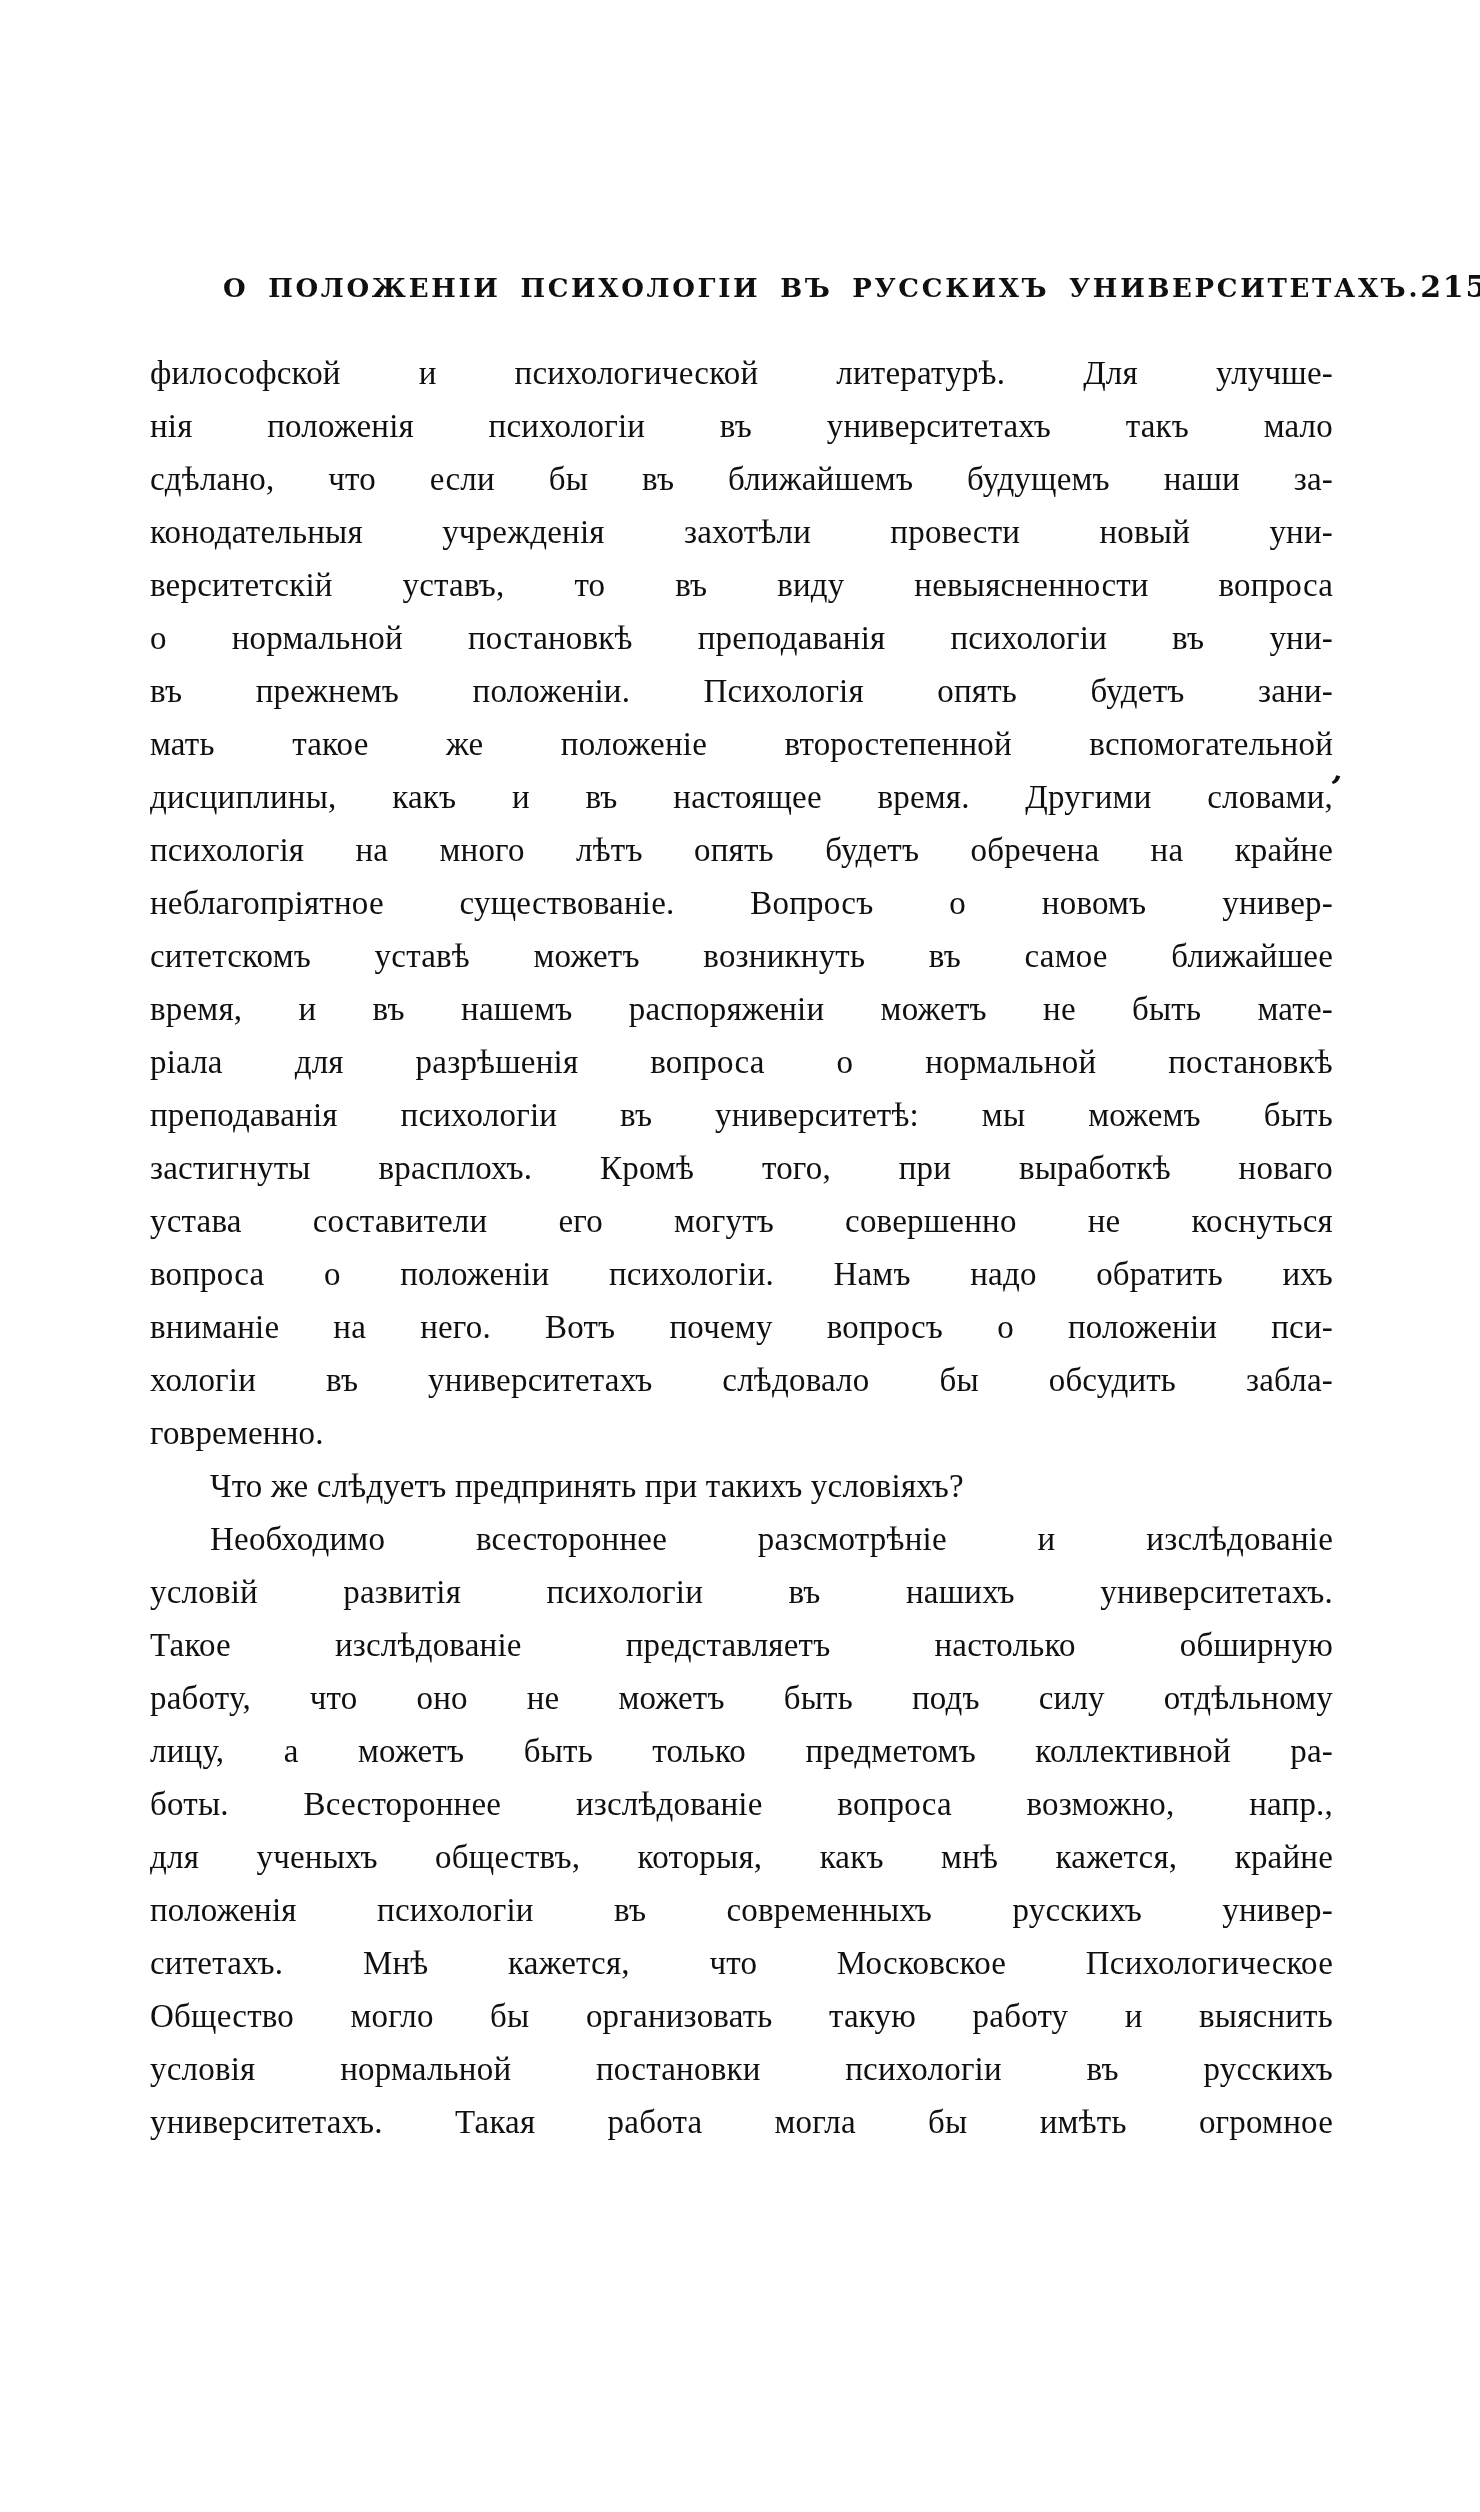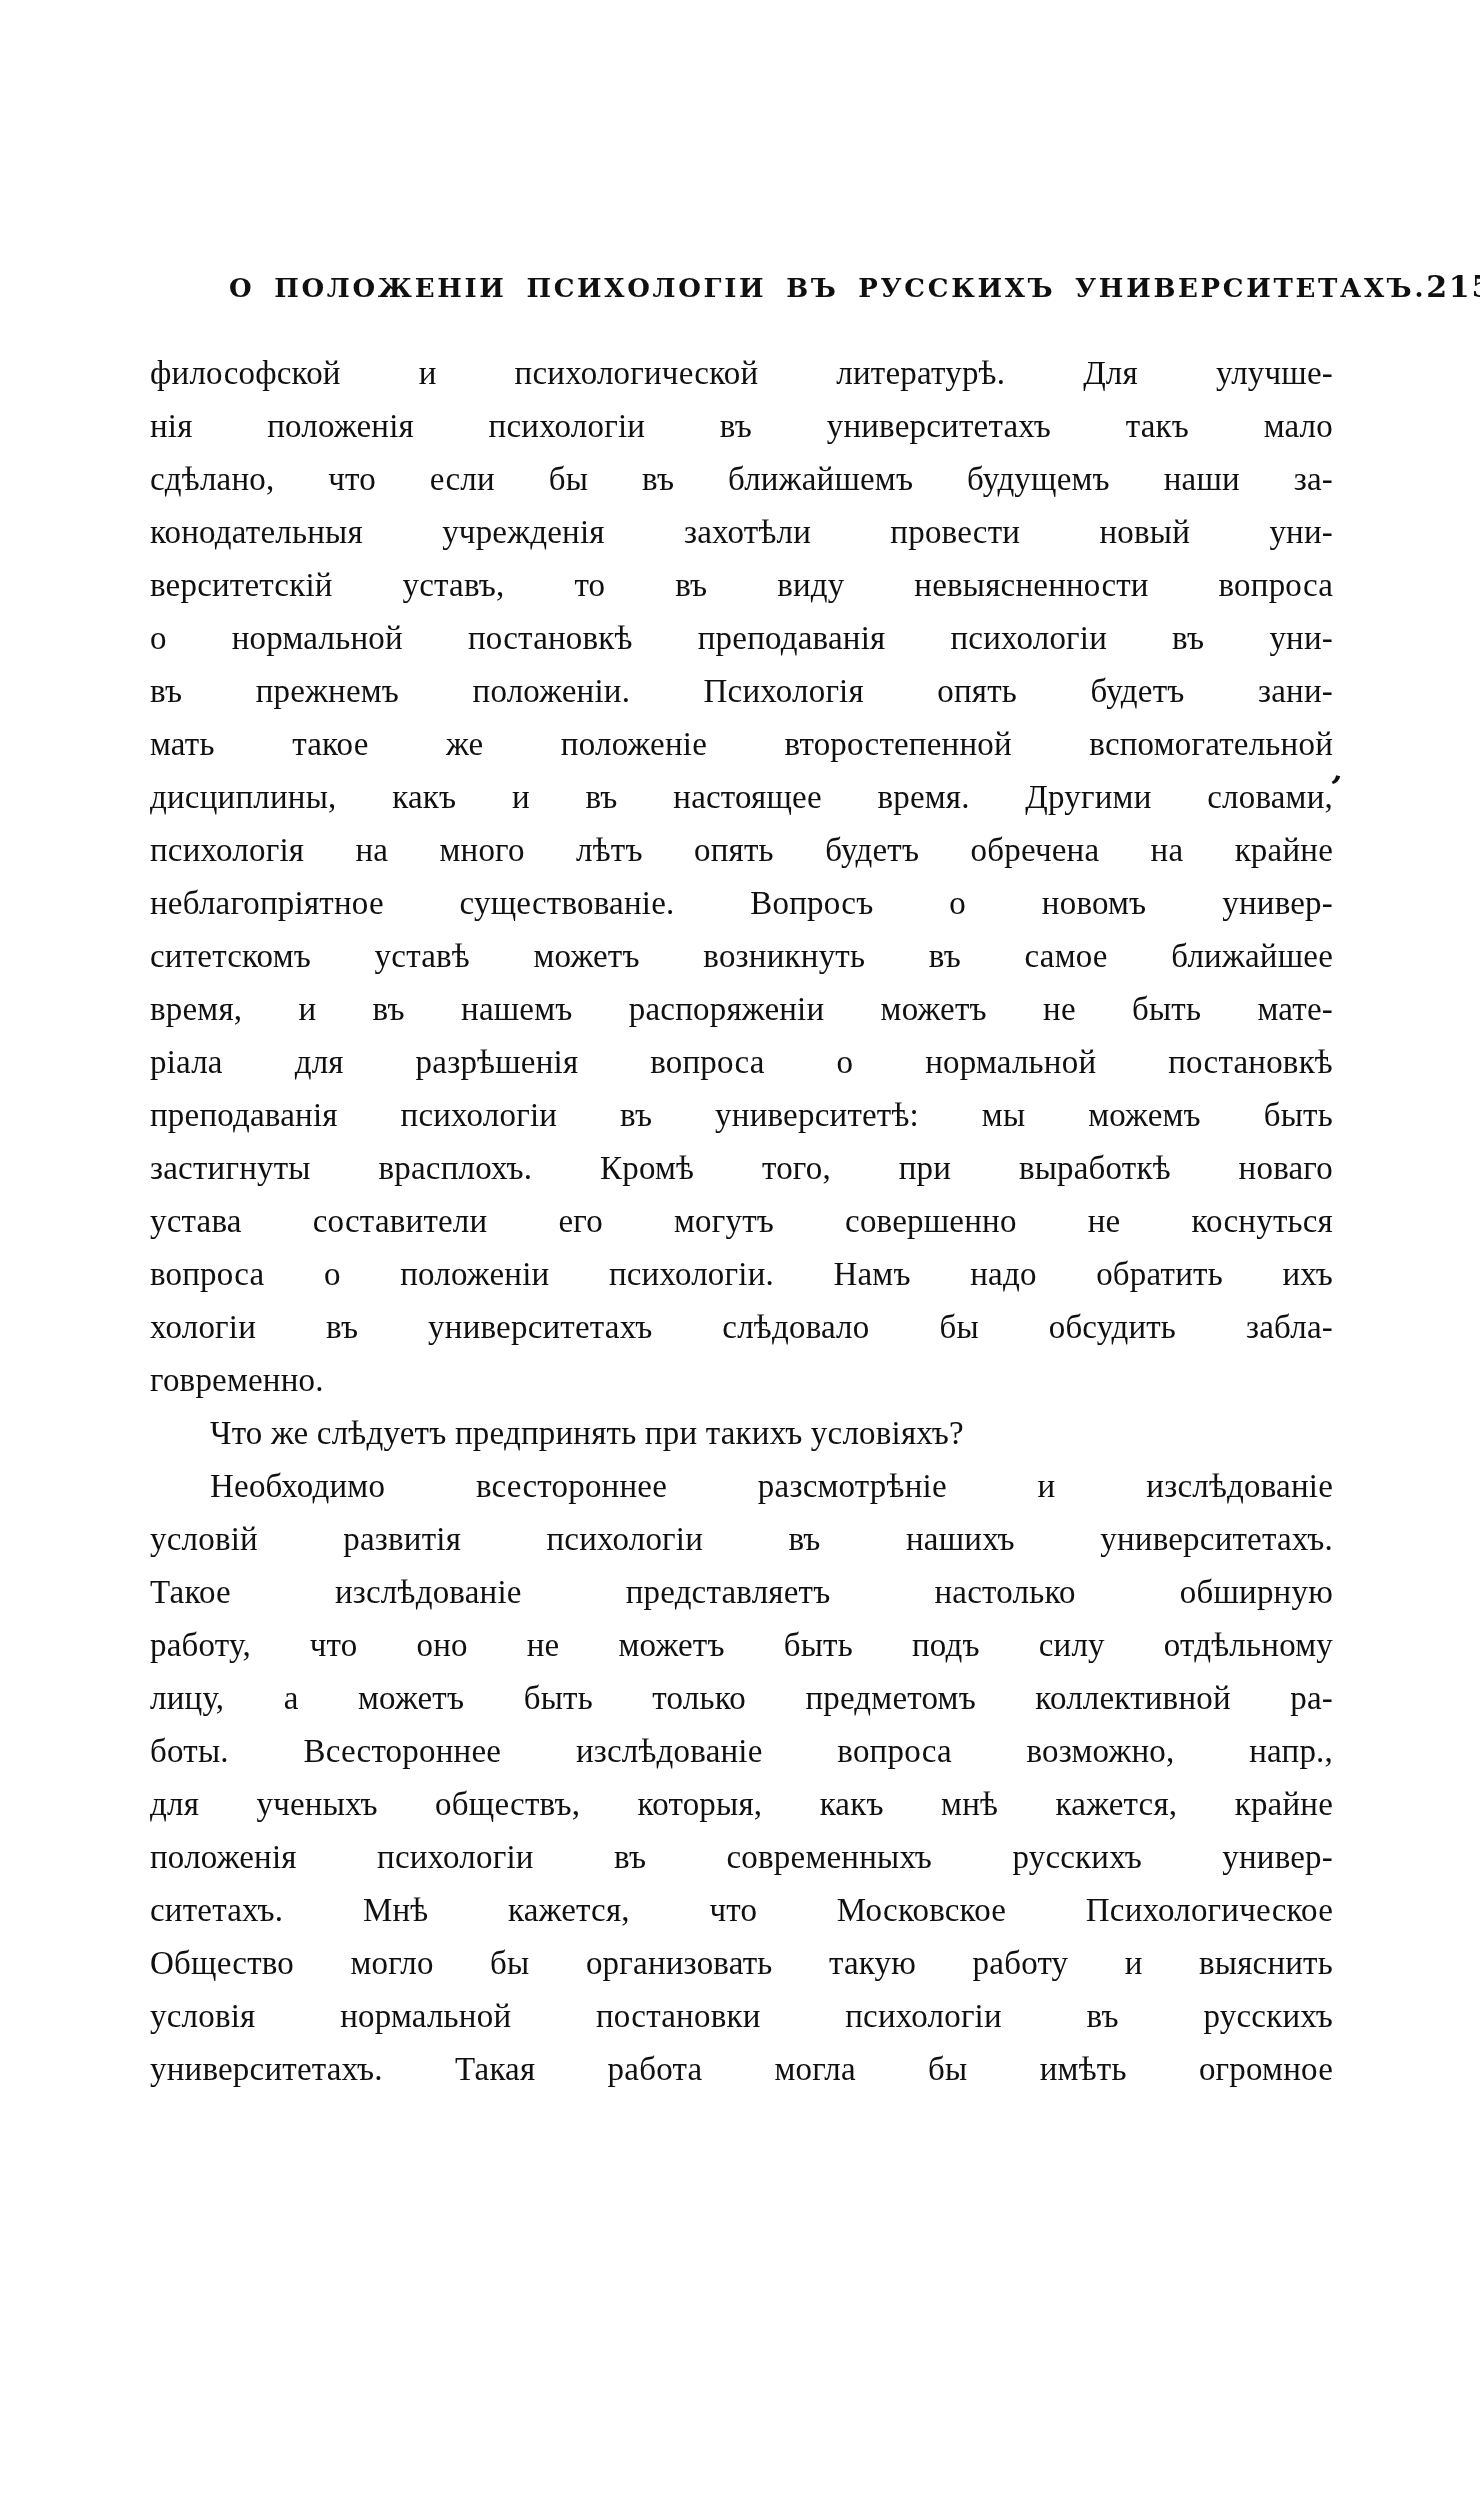--- a/index.html
+++ b/index.html
@@ -12,21 +12,21 @@
     width: 1481px;
     height: 2512px;
     background: #ffffff;
     font-family: "DejaVu Serif", "Liberation Serif", serif;
     color: #101010;
     overflow: hidden;
   }
   .running-header {
     position: absolute;
     top: 269px;
-    left: 150px;
+    left: 144px;
     width: 1183px;
     display: flex;
     align-items: baseline;
   }
   .header-title {
     margin-left: 79px;
     font-size: 26px;
     font-weight: 600;
     letter-spacing: 2.7px;
     word-spacing: 8.1px;
@@ -89,20 +89,21 @@
       <div class="line">дисциплины, какъ и въ настоящее время. Другими словами,</div>
       <div class="line">психологія на много лѣтъ опять будетъ обречена на крайне</div>
       <div class="line">неблагопріятное существованіе. Вопросъ о новомъ универ-</div>
       <div class="line">ситетскомъ уставѣ можетъ возникнуть въ самое ближайшее</div>
       <div class="line">время, и въ нашемъ распоряженіи можетъ не быть мате-</div>
       <div class="line">ріала для разрѣшенія вопроса о нормальной постановкѣ</div>
       <div class="line">преподаванія психологіи въ университетѣ: мы можемъ быть</div>
       <div class="line">застигнуты врасплохъ. Кромѣ того, при выработкѣ новаго</div>
       <div class="line">устава составители его могутъ совершенно не коснуться</div>
       <div class="line">вопроса о положеніи психологіи. Намъ надо обратить ихъ</div>
+      <div class="line">вниманіе на него. Вотъ почему вопросъ о положеніи пси-</div>
       <div class="line">хологіи въ университетахъ слѣдовало бы обсудить забла-</div>
       <div class="line para-end">говременно.</div>
       <div class="line indent para-end">Что же слѣдуетъ предпринять при такихъ условіяхъ?</div>
       <div class="line indent">Необходимо всестороннее разсмотрѣніе и изслѣдованіе</div>
       <div class="line">условій развитія психологіи въ нашихъ университетахъ.</div>
       <div class="line">Такое изслѣдованіе представляетъ настолько обширную</div>
       <div class="line">работу, что оно не можетъ быть подъ силу отдѣльному</div>
       <div class="line">лицу, а можетъ быть только предметомъ коллективной ра-</div>
       <div class="line">боты. Всестороннее изслѣдованіе вопроса возможно, напр.,</div>
       <div class="line">для ученыхъ обществъ, которыя, какъ мнѣ кажется, крайне</div>

